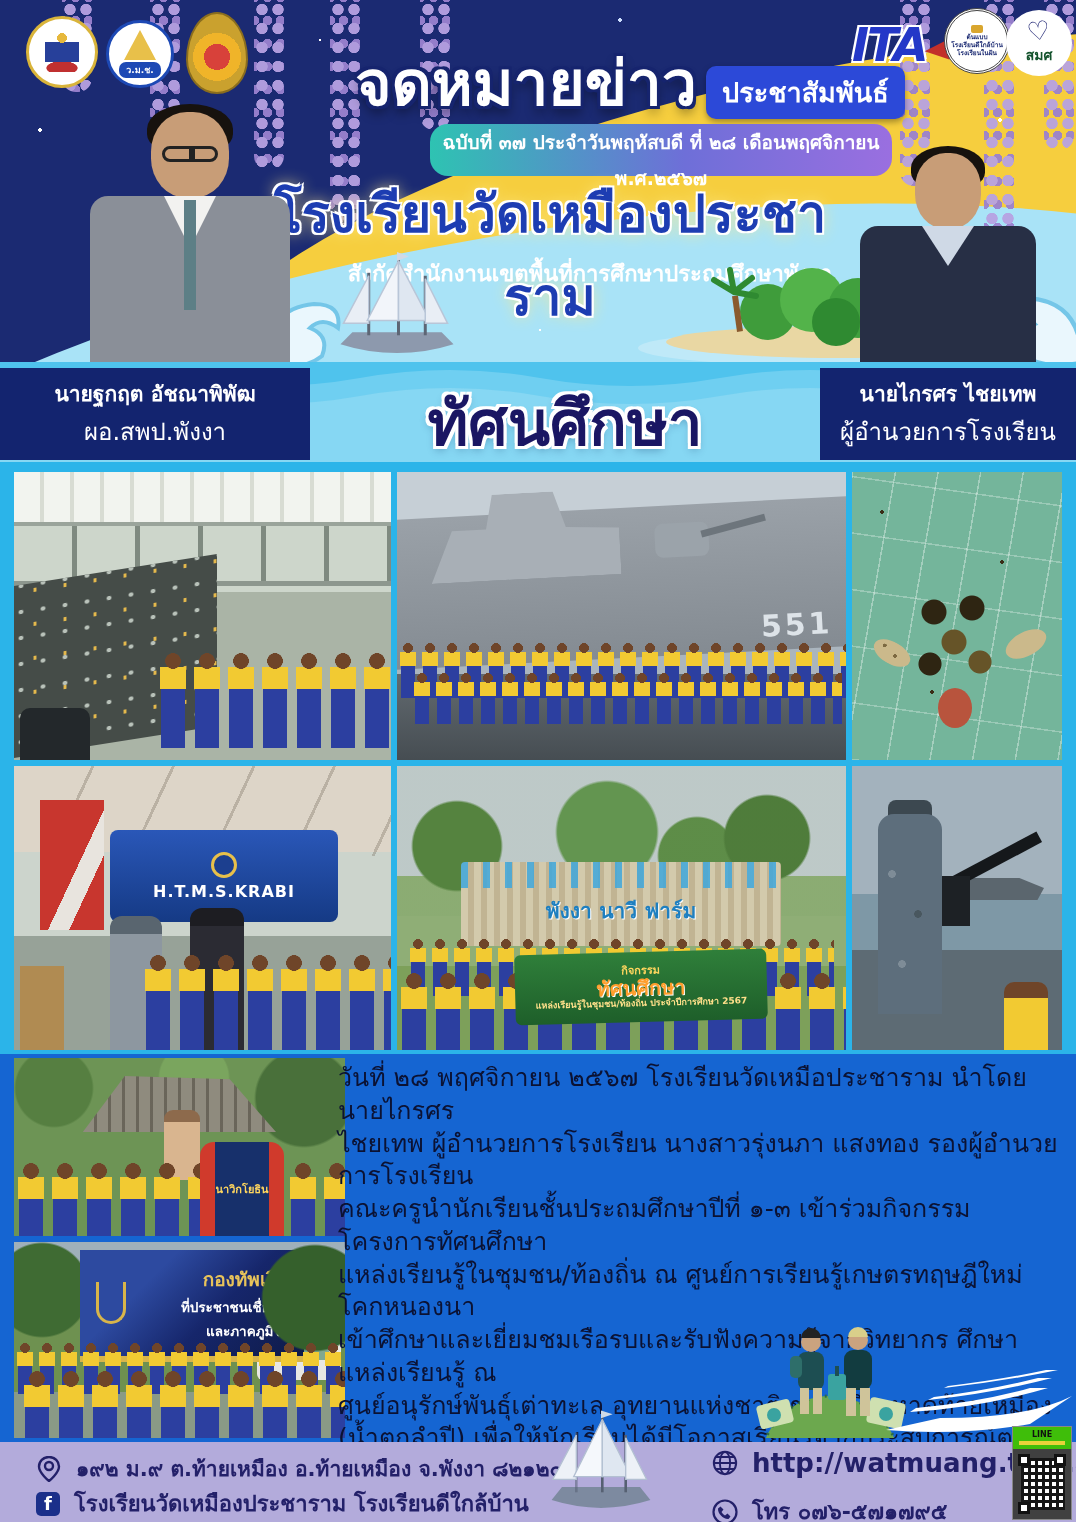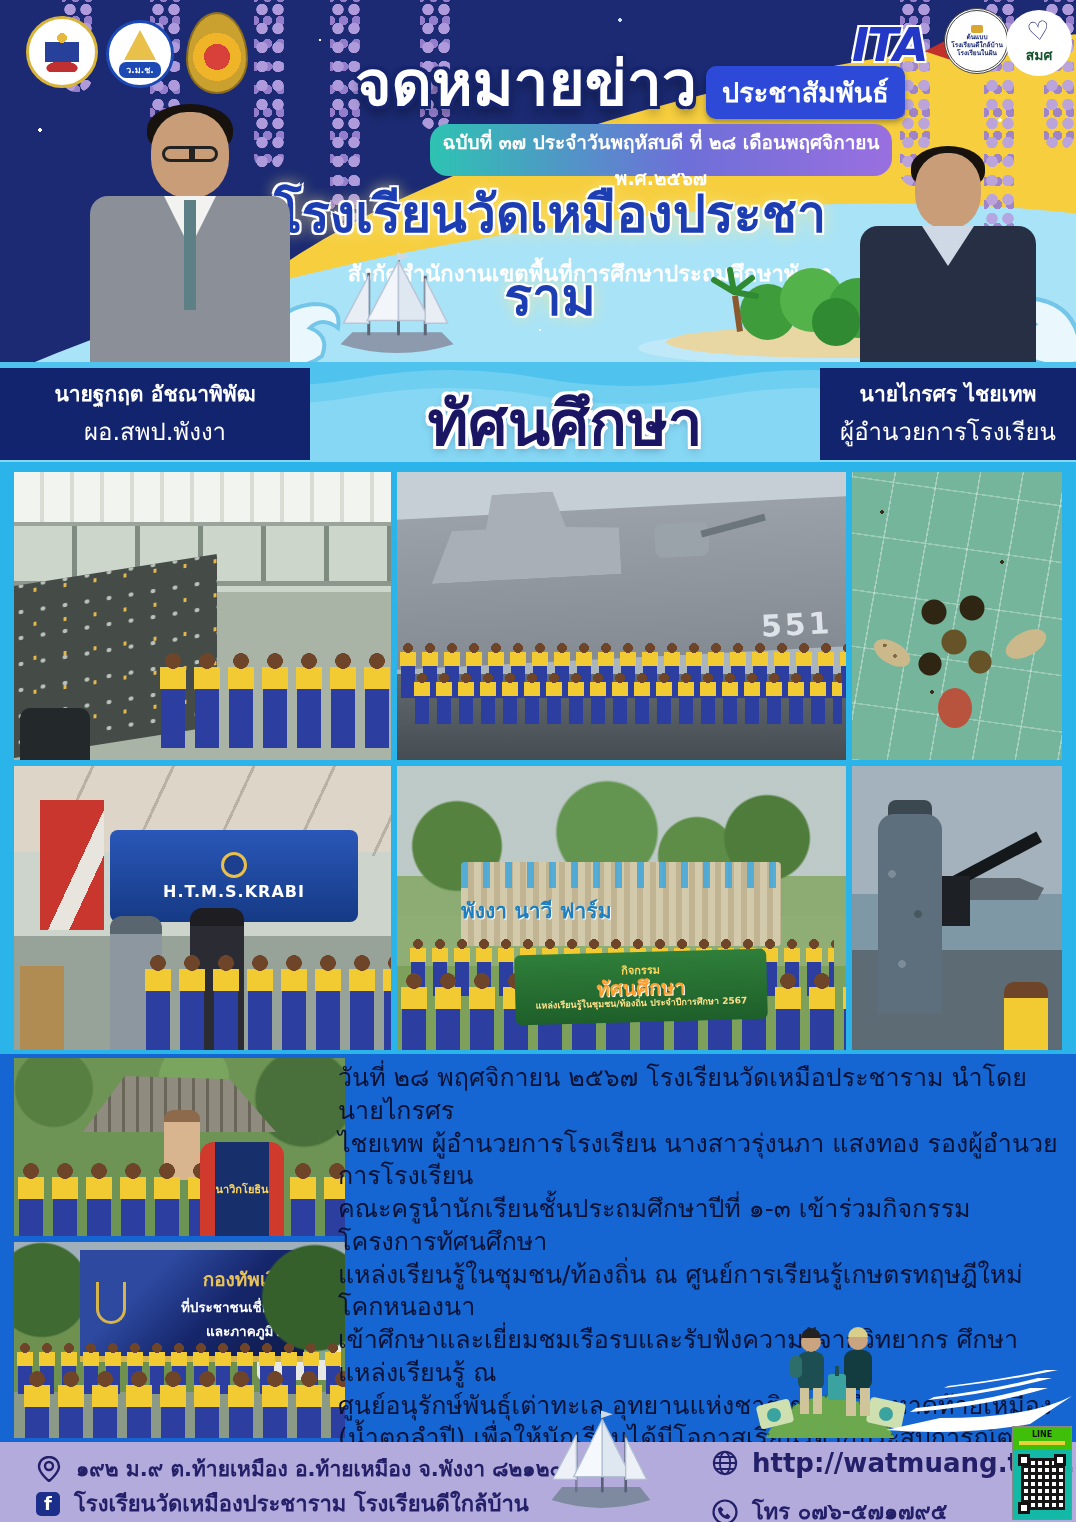--- a/index.html
+++ b/index.html
@@ -121,39 +121,39 @@
       radial-gradient(circle 12px at 82px 90px,#665428 92%,transparent);}
   .p3-flip1,.p3-flip2,.p3-head{position:absolute;background:#cbb98b;border-radius:50%;}
   .p3-flip1{left:20px;top:170px;width:40px;height:22px;transform:rotate(30deg);background-image:radial-gradient(circle 2px at 10px 8px,#7d6a42 90%,transparent),radial-gradient(circle 2px at 24px 12px,#7d6a42 90%,transparent);}
   .p3-flip2{left:152px;top:160px;width:44px;height:24px;transform:rotate(-28deg);}
   .p3-head{left:86px;top:216px;width:34px;height:40px;background:#b8543d;}
 
   
   .p4{left:14px;top:304px;width:377px;height:284px;background:linear-gradient(#ddd5c8 0 86px,#ccd4cc 86px 170px,#97a298 170px);}
   .p4-seams{position:absolute;inset:0;background:repeating-linear-gradient(115deg,transparent 0 70px,rgba(120,110,95,.35) 70px 73px);height:90px;}
   .p4-flag{position:absolute;left:26px;top:34px;width:64px;height:130px;background:linear-gradient(115deg,#c8362e 0 55%,#e8e4de 55% 72%,#c8362e 72%);}
-  .p4-banner{position:absolute;left:96px;top:64px;width:248px;height:92px;border-radius:8px;background:linear-gradient(#2a57b8,#153a85);display:flex;flex-direction:column;align-items:center;justify-content:center;gap:4px;}
+  .p4-banner{position:absolute;left:96px;top:64px;width:228px;height:92px;border-radius:8px;background:linear-gradient(#2a57b8,#153a85);display:flex;flex-direction:column;align-items:center;justify-content:center;gap:4px;}
   .p4-banner .ring{width:26px;height:26px;border-radius:50%;border:3px solid #e8c04a;background:#1c3f8f;}
   .p4-banner .btxt{font-size:16px;font-weight:800;color:#fff;letter-spacing:1px;}
   .p4-officer{position:absolute;left:96px;top:150px;width:52px;height:134px;background:linear-gradient(#59656f 0 18px,#8d97a0 18px);border-radius:12px 12px 0 0;}
   .p4-woman{position:absolute;left:176px;top:142px;width:54px;height:142px;background:linear-gradient(#1d1d22 0 18px,#2b2b33 18px);border-radius:12px 12px 0 0;}
   .p4-podium{position:absolute;left:6px;bottom:0;width:44px;height:84px;background:#b08b52;}
 
   
   .p5{left:397px;top:304px;width:449px;height:284px;background:linear-gradient(#c6ced3 0 110px,#8fae76 110px 200px,#7da05a 200px);}
   .p5-trees{position:absolute;left:0;top:0;width:100%;height:150px;background-image:
     radial-gradient(circle 46px at 60px 80px,#55833f 95%,transparent),
     radial-gradient(circle 56px at 200px 60px,#63955016 0),
     radial-gradient(circle 52px at 210px 66px,#639550 95%,transparent),
     radial-gradient(circle 44px at 370px 72px,#4d7a39 95%,transparent),
     radial-gradient(circle 40px at 300px 90px,#5d8c47 95%,transparent);}
   .p5-wall{position:absolute;left:64px;top:96px;width:320px;height:84px;background:repeating-linear-gradient(90deg,#d3caac 0 7px,#c1b493 7px 13px);border-radius:4px;
     background-image:repeating-linear-gradient(90deg,rgba(63,167,220,.85) 0 7px,transparent 7px 22px),repeating-linear-gradient(90deg,#d3caac 0 7px,#c1b493 7px 13px);
     background-size:100% 26px,100% 100%;background-repeat:no-repeat,repeat;}
-  .p5-sign{position:absolute;left:64px;top:128px;width:320px;text-align:left;font-size:21px;font-weight:800;color:#1e7fc0;text-shadow:1px 1px 0 #fff;}
+  .p5-sign{position:absolute;left:64px;top:128px;width:320px;text-align:center;font-size:21px;font-weight:800;color:#1e7fc0;text-shadow:1px 1px 0 #fff;}
   .p5-banner{position:absolute;left:118px;top:186px;width:252px;height:70px;border-radius:6px;transform:rotate(-1.5deg);background:linear-gradient(#2f7f3a,#1e5f2a);display:flex;flex-direction:column;align-items:center;justify-content:center;line-height:1.1;}
   .p5-banner .b1{font-size:11px;color:#ffd65e;font-weight:700;}
   .p5-banner .b2{font-size:20px;color:#ff9e2c;font-weight:800;text-shadow:1px 1px 0 #fff;}
   .p5-banner .b3{font-size:9px;color:#ffe08a;font-weight:700;}
 
   
   .p6{left:852px;top:304px;width:210px;height:284px;background:linear-gradient(#a3b2bd 0 128px,#7e98a6 128px 184px,#5d6b74 184px);}
   .p6-boat{position:absolute;left:110px;top:112px;width:82px;height:22px;background:#5b666e;clip-path:polygon(0 60%,8% 0,70% 0,100% 45%,92% 100%,6% 100%);}
   .p6-sailor{position:absolute;left:26px;top:48px;width:64px;height:200px;border-radius:16px 16px 0 0;background:#5d6e7c;
     background-image:radial-gradient(circle 4px at 14px 60px,#7e8c97 90%,transparent),radial-gradient(circle 4px at 40px 100px,#49575f 90%,transparent),radial-gradient(circle 4px at 24px 150px,#7e8c97 90%,transparent);}
@@ -190,21 +190,21 @@
 
   
   .footer{position:absolute;left:0;top:1442px;width:1076px;height:80px;background:#b3abdb;}
   .f-row{position:absolute;display:flex;align-items:center;gap:14px;color:#232069;}
   .f-ic{width:26px;height:26px;flex:0 0 auto;display:flex;align-items:center;justify-content:center;}
   .addr{left:36px;top:10px;font-size:21px;font-weight:700;}
   .fb{left:36px;top:44px;font-size:22px;font-weight:700;}
   .fbsq{width:24px;height:24px;border-radius:5px;background:#1b2f8a;color:#fff;font-size:18px;font-weight:800;display:flex;align-items:center;justify-content:center;}
   .web{left:712px;top:6px;font-size:26px;font-weight:800;}
   .tel{left:712px;top:52px;font-size:22px;font-weight:700;}
-  .qr{position:absolute;left:1012px;top:-16px;width:60px;height:94px;background:#14b8a6;border:1px solid #888;}
+  .qr{position:absolute;left:1012px;top:-16px;width:60px;height:94px;background:#404040;border:1px solid #888;}
   .qr-head{height:22px;background:#3fbe0a;display:flex;flex-direction:column;align-items:center;justify-content:center;}
   .qr-head .l1{font-size:8px;font-weight:800;color:#111;line-height:1;}
   .qr-head .l2{width:46px;height:4px;background:#e8d23a;margin-top:2px;}
   .qr-body{position:relative;height:70px;background-image:
      repeating-linear-gradient(0deg,#161616 0 3px,transparent 3px 7px),
      repeating-linear-gradient(90deg,#161616 0 3px,#fff 3px 7px);
      background-size:44px 52px;background-position:8px 9px;background-repeat:no-repeat;}
   .qr-c{position:absolute;width:12px;height:12px;border:3px solid #111;background:#fff;}
   .footer-ship{position:absolute;left:536px;top:-36px;width:130px;height:118px;}
 </style>

